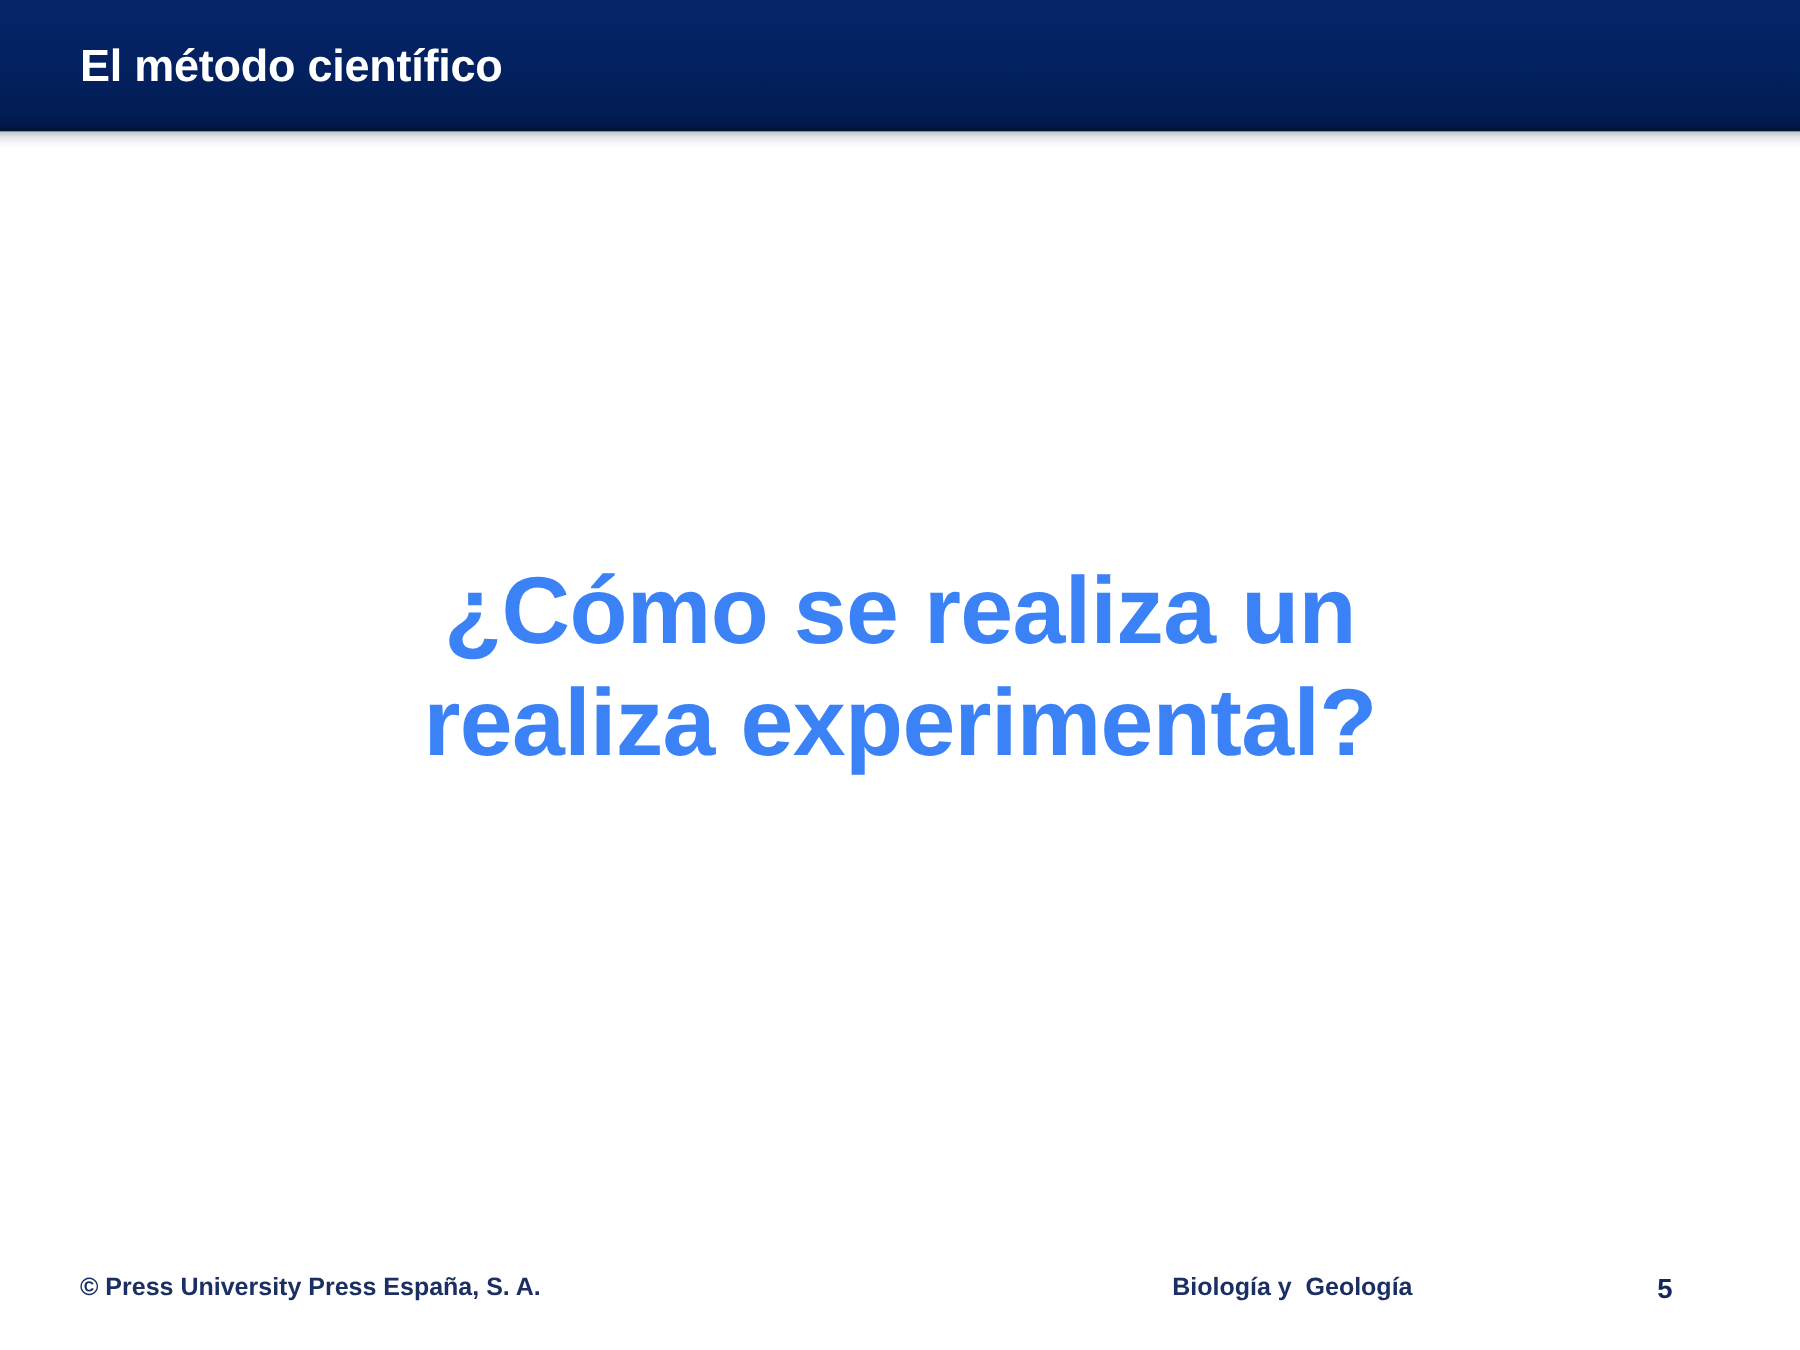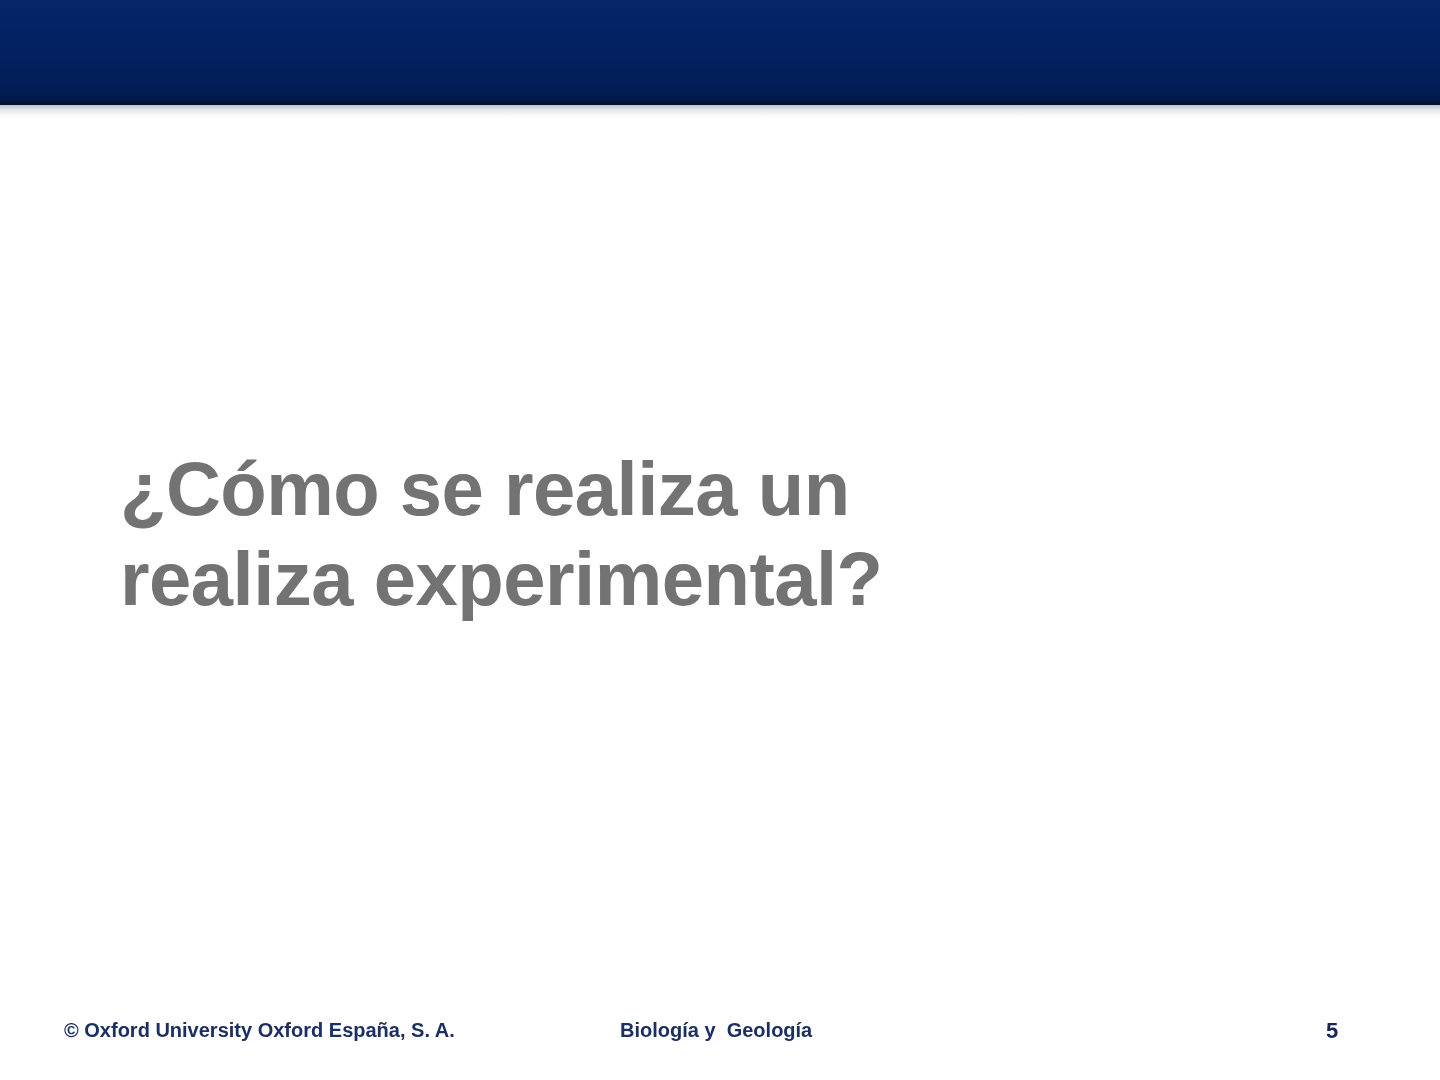--- a/index.html
+++ b/index.html
@@ -100,22 +100,22 @@
     left: 0;
     top: 119px;
     width: 1440px;
     height: 880px;
   }
   .main-heading {
     position: absolute;
     left: 120px;
     top: 325px;
     width: 1200px;
-    text-align: left;
-    color: #737373;
+    text-align: center;
+    color: #3b82f6;
     font-size: 76px;
     font-weight: bold;
     line-height: 1.18;
     letter-spacing: -0.5px;
   }
   .main-heading .line {
     display: block;
   }
 
   
@@ -134,21 +134,21 @@
     font-size: 20px;
     font-weight: bold;
     white-space: nowrap;
     line-height: 1.4;
   }
   .footer-center {
     position: absolute;
     left: 620px;
     top: 4px;
     width: 510px;
-    text-align: left;
+    text-align: right;
     color: #1b2f63;
     font-size: 20px;
     font-weight: bold;
     white-space: pre;
     line-height: 1.4;
   }
   .footer-page {
     position: absolute;
     left: 1300px;
     top: 4px;
@@ -159,30 +159,31 @@
     font-weight: bold;
     line-height: 1.4;
   }
 </style>
 </head>
 <body>
 
 <div class="slide">
 
   <div class="header-bar">
+    <div class="header-title">El método científico</div>
 
   </div>
   <div class="header-shadow"></div>
 
   <div class="main-area">
     <div class="main-heading">
       <span class="line">¿Cómo se realiza un</span>
       <span class="line">realiza experimental?</span>
     </div>
   </div>
 
   <div class="footer">
-    <div class="footer-left">© Oxford University Oxford España, S. A.</div>
+    <div class="footer-left">© Press University Press España, S. A.</div>
     <div class="footer-center">Biología y  Geología</div>
     <div class="footer-page">5</div>
   </div>
 
 </div>
 
 </body></html>

